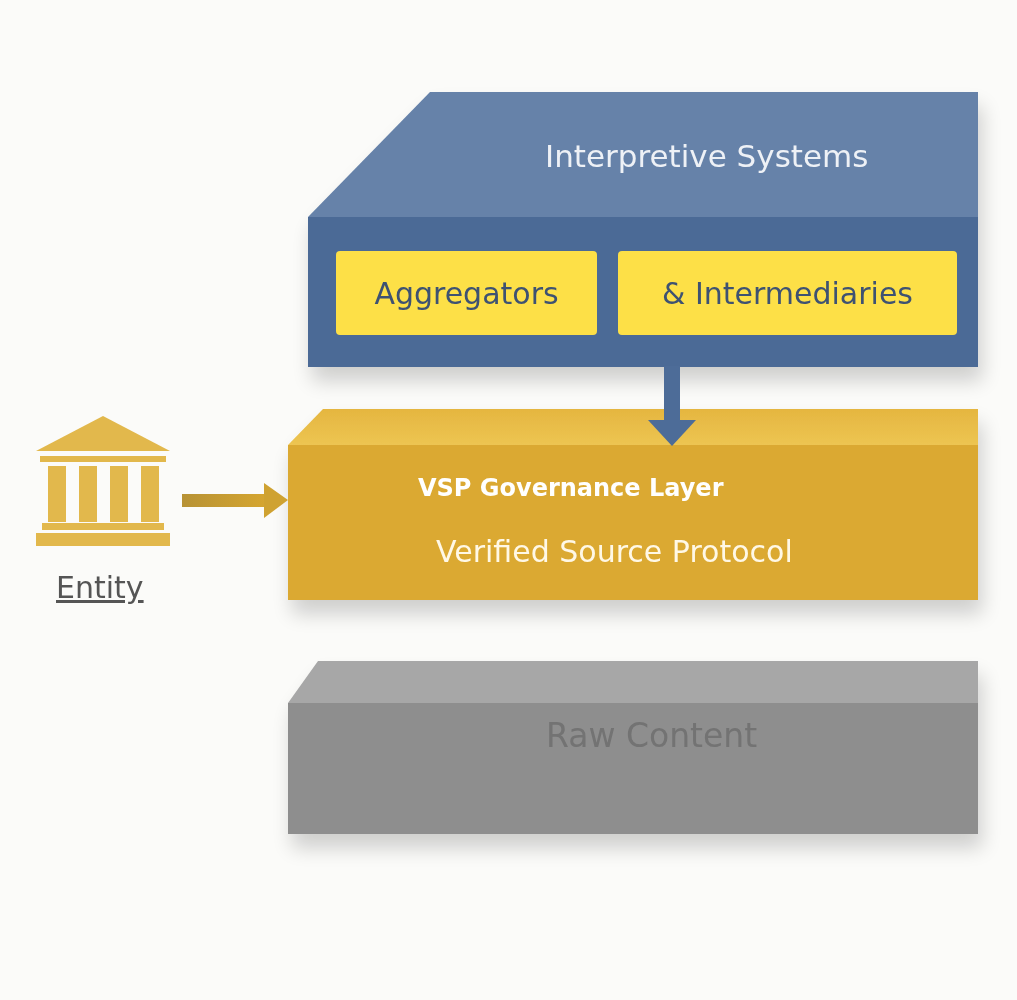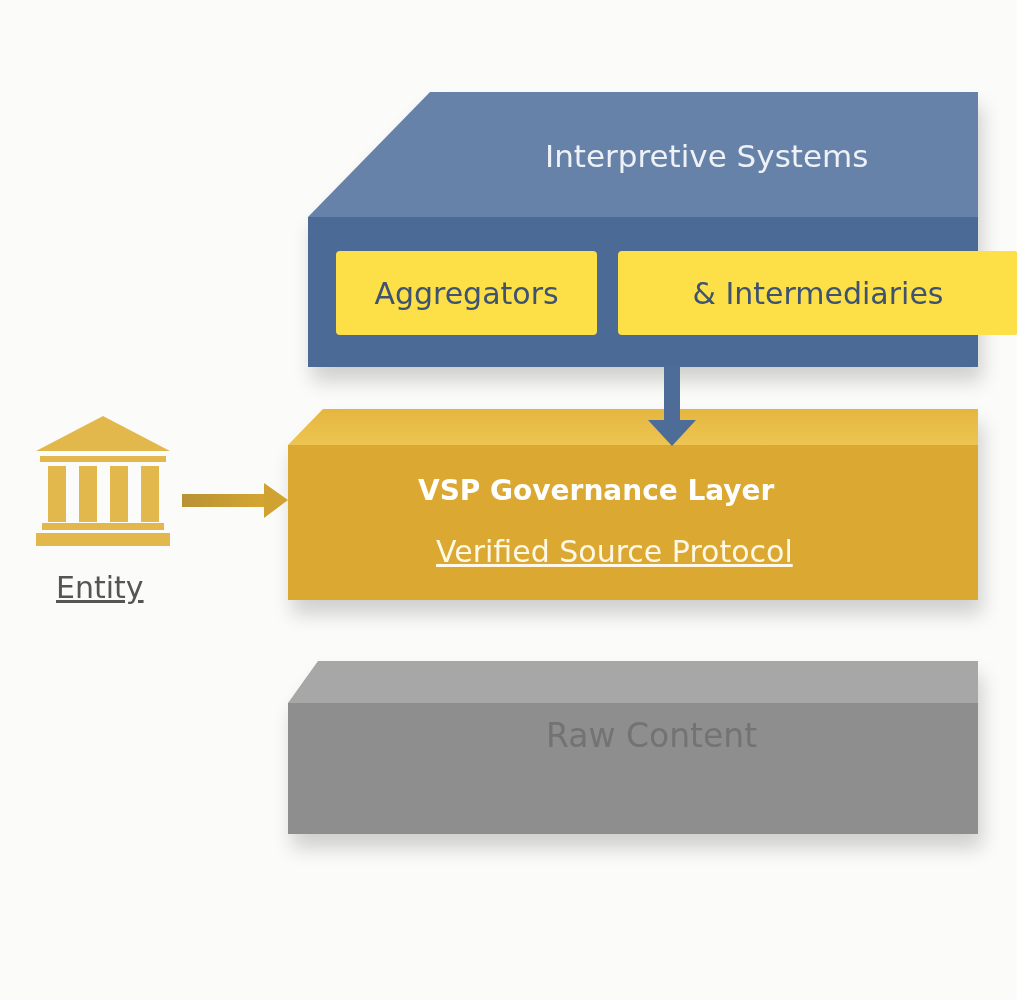--- a/index.html
+++ b/index.html
@@ -77,22 +77,22 @@
     <rect x="42" y="523" width="122" height="7"></rect>
     <rect x="36" y="533" width="134" height="13"></rect>
   </g>
 </svg>
 
 <div class="txt" style="left:545px; top:138px; font-size:31px; color:#eef1f6;">Interpretive Systems</div>
 
 <div class="box-label" style="left:336px; top:251px; width:261px; height:84px;">
   <span>Aggregators</span>
 </div>
-<div class="box-label" style="left:618px; top:251px; width:400px; height:84px;">
+<div class="box-label" style="left:618px; top:251px; width:339px; height:84px;">
   <span>&amp; Intermediaries</span>
 </div>
 
-<div class="txt" style="left:418px; top:474px; font-size:28px; font-weight:bold; color:#ffffff;">VSP Governance Layer</div>
-<div class="txt" style="left:436px; top:534px; font-size:30px; color:#fff8e6;text-decoration:underline;">Verified Source Protocol</div>
+<div class="txt" style="left:418px; top:474px; font-size:24px; font-weight:bold; color:#ffffff;">VSP Governance Layer</div>
+<div class="txt" style="left:436px; top:534px; font-size:30px; color:#fff8e6;">Verified Source Protocol</div>
 
 <div class="txt" style="left:546px; top:716px; font-size:33px; color:#737373;">Raw Content</div>
 
 <div class="txt" style="left:56px; top:570px; font-size:30px; color:#555555;text-decoration:underline;">Entity</div>
 
 </body></html>

